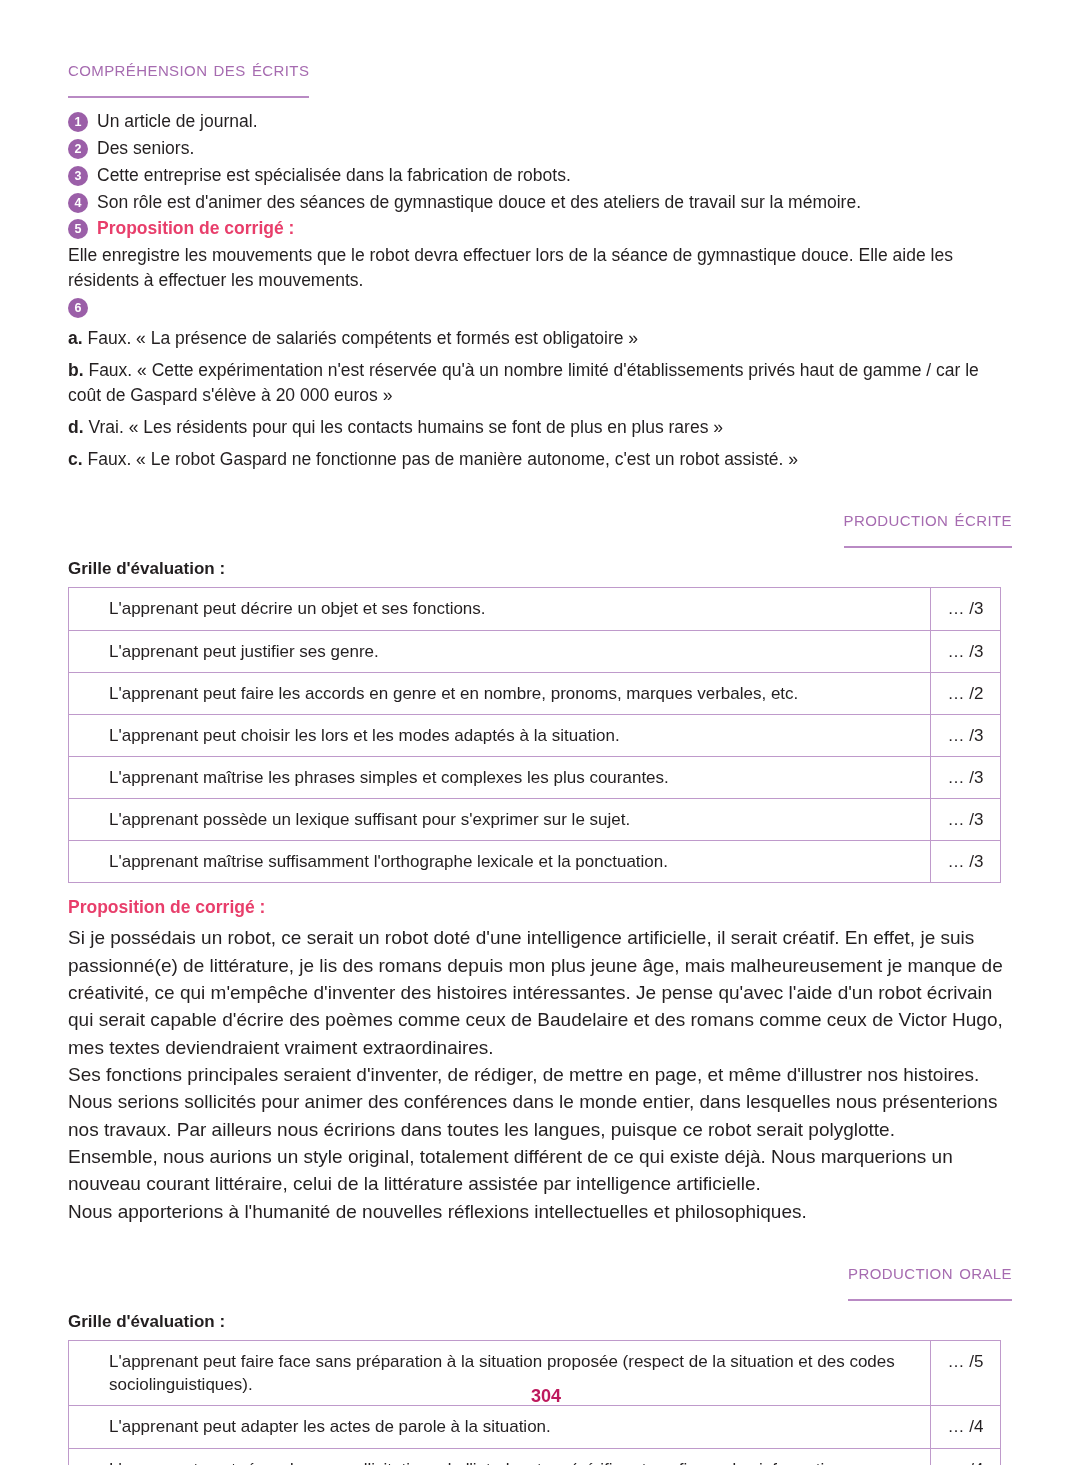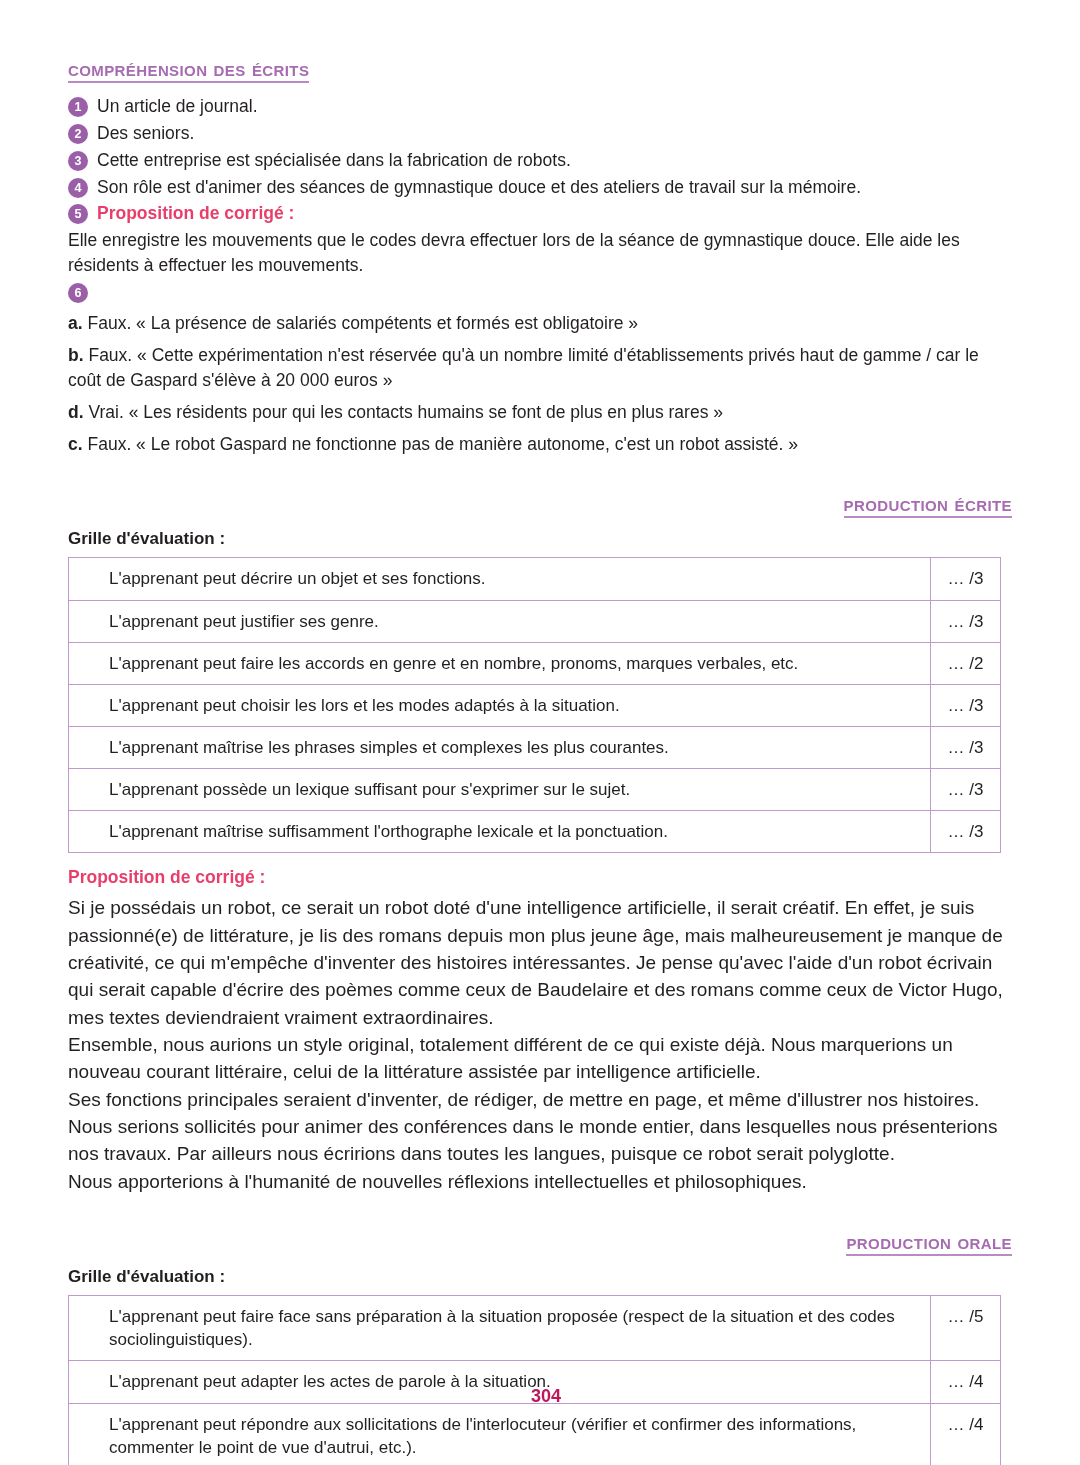--- a/index.html
+++ b/index.html
@@ -21,28 +21,28 @@
     position: absolute;
     left: 0; top: 0;
     width: 1080px;
     height: 1465px;
     padding: 58px 68px 0 68px;
   }
 
   
   .section-heading {
     font-size: 21px;
-    font-weight: 700;
+    font-weight: 400;
     color: #a66bb0;
     letter-spacing: 0.4px;
     font-variant: small-caps;
     text-transform: lowercase;
     border-bottom: 2px solid #b98ac4;
     display: inline-block;
-    padding-bottom: 1px;
+    padding-bottom: 16px;
     line-height: 1.05;
   }
   .section-heading::first-letter { font-size: 1em; }
 
   .heading-wrap { margin: 0 0 11px 0; }
   .heading-wrap.second { margin-top: 36px; text-align: right; }
 
   
   .qline {
     display: flex;
@@ -168,21 +168,21 @@
   </div>
   <div class="qline">
     <span class="bullet-num">4</span>
     <span class="qtext">Son rôle est d'animer des séances de gymnastique douce et des ateliers de travail sur la mémoire.</span>
   </div>
   <div class="qline">
     <span class="bullet-num">5</span>
     <span class="qtext pink">Proposition de corrigé :</span>
   </div>
 
-  <p class="para">Elle enregistre les mouvements que le codes devra effectuer lors de la séance de gymnastique douce. Elle aide les résidents à effectuer les mouvements.</p>
+  <p class="para">Elle enregistre les mouvements que le robot devra effectuer lors de la séance de gymnastique douce. Elle aide les résidents à effectuer les mouvements.</p>
 
   <div class="qline">
     <span class="bullet-num">6</span>
     <span class="qtext"></span>
   </div>
 
   <div class="block-gap-6"></div>
 
   <p class="vf-line">
     <b>a.</b>
@@ -238,22 +238,22 @@
         <td class="score">… /3</td>
       </tr>
     </tbody>
   </table>
 
   <div class="block-gap-14"></div>
 
   <p class="pink-label">Proposition de corrigé :</p>
 
   <p class="body-text">Si je possédais un robot, ce serait un robot doté d'une intelligence artificielle, il serait créatif. En effet, je suis passionné(e) de littérature, je lis des romans depuis mon plus jeune âge, mais malheureusement je manque de créativité, ce qui m'empêche d'inventer des histoires intéressantes. Je pense qu'avec l'aide d'un robot écrivain qui serait capable d'écrire des poèmes comme ceux de Baudelaire et des romans comme ceux de Victor Hugo, mes textes deviendraient vraiment extraordinaires.</p>
+  <p class="body-text">Ses fonctions principales seraient d'inventer, de rédiger, de mettre en page, et même d'illustrer nos histoires. Nous serions sollicités pour animer des conférences dans le monde entier, dans lesquelles nous présenterions nos travaux. Par ailleurs nous écririons dans toutes les langues, puisque ce robot serait polyglotte.</p>
   <p class="body-text">Ensemble, nous aurions un style original, totalement différent de ce qui existe déjà. Nous marquerions un nouveau courant littéraire, celui de la littérature assistée par intelligence artificielle.</p>
-  <p class="body-text">Ses fonctions principales seraient d'inventer, de rédiger, de mettre en page, et même d'illustrer nos histoires. Nous serions sollicités pour animer des conférences dans le monde entier, dans lesquelles nous présenterions nos travaux. Par ailleurs nous écririons dans toutes les langues, puisque ce robot serait polyglotte.</p>
   <p class="body-text">Nous apporterions à l'humanité de nouvelles réflexions intellectuelles et philosophiques.</p>
 
   <div class="heading-wrap second">
     <span class="section-heading">Production orale</span>
   </div>
 
   <p class="sublabel">Grille d'évaluation :</p>
 
   <table class="grid-table">
     <tbody>

